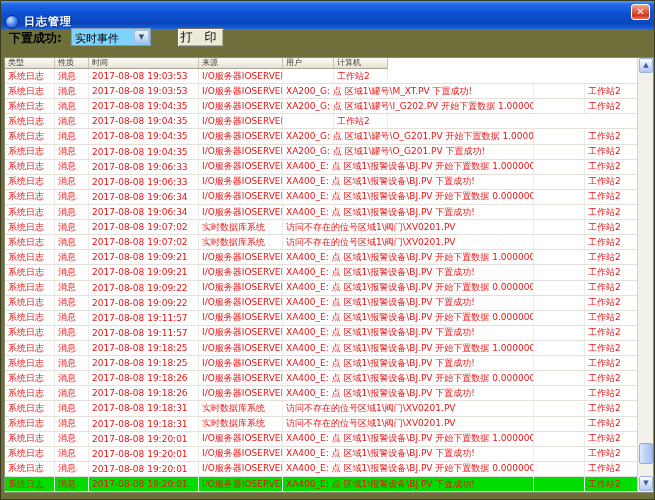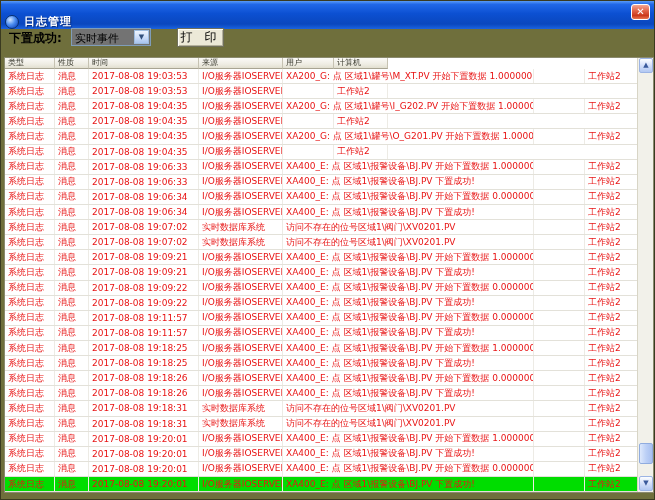--- a/index.html
+++ b/index.html
@@ -14,21 +14,21 @@
     background:radial-gradient(circle at 35% 32%,#cfe4ff 0%,#4a8cf0 45%,#0431b0 100%);
     border:1px solid #08306e;box-sizing:border-box;flex:0 0 auto;}
   .title-text{color:#fff;font-size:11px;font-weight:bold;margin-left:5px;
     text-shadow:1px 1px 1px #03287a;letter-spacing:1px;}
   .close-btn{position:absolute;right:4px;top:3px;width:19px;height:16px;border-radius:3px;
     background:linear-gradient(180deg,#f4a692 0%,#e2664a 40%,#cc3a1c 75%,#e8764f 100%);
     border:1px solid #fff;box-sizing:border-box;color:#fff;font-size:10px;font-weight:bold;
     line-height:14px;text-align:center;cursor:default;}
   
   .tb-label{position:absolute;left:8px;top:29px;font-size:12px;font-weight:bold;color:#000;}
-  .combo{position:absolute;left:70px;top:27px;width:80px;height:18px;background:#737373;
+  .combo{position:absolute;left:70px;top:27px;width:80px;height:18px;background:#7dd3fc;
     border:1px solid #7f9db9;box-sizing:border-box;}
   .combo-text{position:absolute;left:3px;top:2px;font-size:11px;color:#000;white-space:nowrap;}
   .combo-arrow{position:absolute;right:1px;top:1px;width:15px;height:14px;
     background:linear-gradient(180deg,#eef4fe 0%,#cbdcf8 55%,#a8c4ee 100%);
     border:1px solid #9ebcdf;box-sizing:border-box;font-size:7px;color:#33507c;
     text-align:center;line-height:12px;}
   .print-btn{position:absolute;left:176px;top:27px;width:47px;height:19px;
     background:#ece9d8;border:1px solid #70705c;box-sizing:border-box;
     box-shadow:inset 1px 1px 0 #fffef6,inset -1px -1px 0 #b4b19c;
     font-size:12px;color:#000;text-align:center;line-height:17px;letter-spacing:4px;}
@@ -87,29 +87,29 @@
         <div class="th" style="width: 84px;">来源</div>
         <div class="th" style="width: 51px;">用户</div>
         <div class="th" style="width: 54px;">计算机</div>
       </div>
     <div class="tbody" id="tbody">
         <div class="tr">
           <div class="td" style="width: 50px;">系统日志</div>
           <div class="td" style="width: 34px;">消息</div>
           <div class="td" style="width: 110px;">2017-08-08 19:03:53</div>
           <div class="td" style="width: 84px;">I/O服务器IOSERVER</div>
-          <div class="td" style="width: 251px;">XA200_G: 点 区域1\罐号\M_XT.PV 开始下置数据 1.000000</div>
           <div class="td" style="width: 51px;"></div>
           <div class="td" style="width: 54px;">工作站2</div>
         </div>
         <div class="tr">
           <div class="td" style="width: 50px;">系统日志</div>
           <div class="td" style="width: 34px;">消息</div>
           <div class="td" style="width: 110px;">2017-08-08 19:03:53</div>
           <div class="td" style="width: 84px;">I/O服务器IOSERVER</div>
+          <div class="td" style="width: 251px;">XA200_G: 点 区域1\罐号\M_XT.PV 下置成功!</div>
           <div class="td" style="width: 51px;"></div>
           <div class="td" style="width: 54px;">工作站2</div>
         </div>
         <div class="tr">
           <div class="td" style="width: 50px;">系统日志</div>
           <div class="td" style="width: 34px;">消息</div>
           <div class="td" style="width: 110px;">2017-08-08 19:04:35</div>
           <div class="td" style="width: 84px;">I/O服务器IOSERVER</div>
           <div class="td" style="width: 251px;">XA200_G: 点 区域1\罐号\I_G202.PV 开始下置数据 1.000000</div>
           <div class="td" style="width: 51px;"></div>
@@ -130,20 +130,21 @@
           <div class="td" style="width: 84px;">I/O服务器IOSERVER</div>
           <div class="td" style="width: 251px;">XA200_G: 点 区域1\罐号\O_G201.PV 开始下置数据 1.000000</div>
           <div class="td" style="width: 51px;"></div>
           <div class="td" style="width: 54px;">工作站2</div>
         </div>
         <div class="tr">
           <div class="td" style="width: 50px;">系统日志</div>
           <div class="td" style="width: 34px;">消息</div>
           <div class="td" style="width: 110px;">2017-08-08 19:04:35</div>
           <div class="td" style="width: 84px;">I/O服务器IOSERVER</div>
+          <div class="td" style="width: 251px;">XA200_G: 点 区域1\罐号\O_G201.PV 下置成功!</div>
           <div class="td" style="width: 51px;"></div>
           <div class="td" style="width: 54px;">工作站2</div>
         </div>
         <div class="tr">
           <div class="td" style="width: 50px;">系统日志</div>
           <div class="td" style="width: 34px;">消息</div>
           <div class="td" style="width: 110px;">2017-08-08 19:06:33</div>
           <div class="td" style="width: 84px;">I/O服务器IOSERVER</div>
           <div class="td" style="width: 251px;">XA400_E: 点 区域1\报警设备\BJ.PV 开始下置数据 1.000000</div>
           <div class="td" style="width: 51px;"></div>

